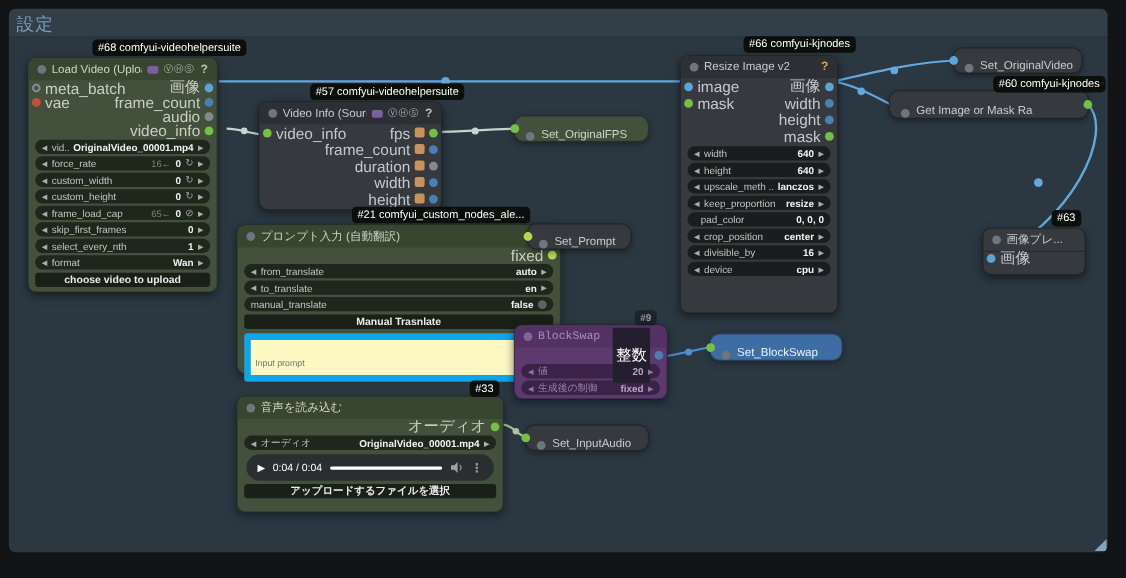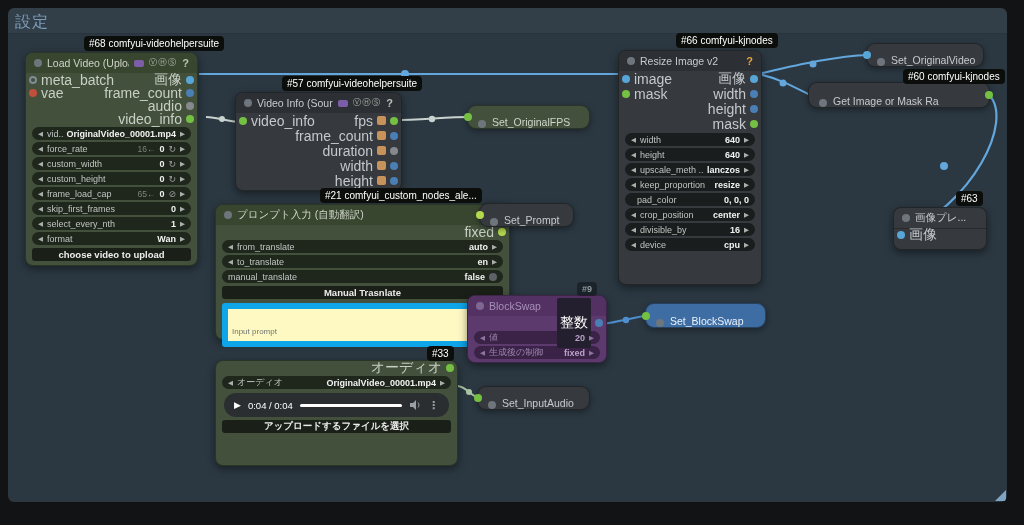--- a/index.html
+++ b/index.html
@@ -20,21 +20,21 @@
 
   .node { position:absolute; z-index:3; border-radius:8px;
     box-shadow:0 3px 8px rgba(0,0,0,0.45); border:1px solid rgba(0,0,0,0.35); font-size:10px; }
   .node.green { background:#42503c; }
   .node.dark  { background:#36393d; }
   .node.purple{ background:#5d3a6e; }
   .titlebar { height:20px; display:flex; align-items:center; gap:5px; padding:0 8px;
     border-radius:8px 8px 0 0; }
   .green .titlebar { background:#39462f; }
   .dark  .titlebar { background:#2c2f33; }
-  .purple .titlebar { background:#533263; }
+  .purple .titlebar { background:#533263;font-family:Liberation Mono, monospace; }
   .ntitle { font-size:10.5px; color:#ccd4c8; white-space:nowrap; overflow:hidden; }
   .dark .ntitle { color:#c6cbd0; }
   .purple .ntitle { color:#a78fb8; }
   .cdot { width:8px; height:8px; border-radius:50%; background:#6f757c; flex:none; }
   .vhs-mon { width:10px; height:7px; background:#7b5ea7; border-radius:2px; flex:none; }
   .vhs { font-size:8.5px; color:#aab2aa; letter-spacing:1px; white-space:nowrap; }
   .helpq { margin-left:auto; color:#b9c1b9; font-weight:bold; font-size:11px; }
   .helpq.orange { color:#e8a33d; }
 
   .slotrow { display:flex; justify-content:space-between; align-items:center;
@@ -293,20 +293,24 @@
     </div>
   </div>
 
   <div class="cnode dark" style="left:471px;top:195px;width:95px">
     <i class="port p-lime edgeL"></i>
     <span class="cdot"></span>
     <span class="ctitle">Set_Prompt</span>
   </div>
 
   <div class="node green" style="left:207px;top:352px;width:243px;height:106px">
+    <div class="titlebar">
+      <span class="cdot"></span>
+      <span class="ntitle">音声を読み込む</span>
+    </div>
     <div class="slotrow">
         <span class="sout">
           <span class="slabel">オーディオ</span>
           <i class="port p-green"></i>
         </span>
       </div>
     <div class="widget combo">
       <span class="wlabel">オーディオ</span>
       <span class="wvalue">OriginalVideo_00001.mp4</span>
     </div>

